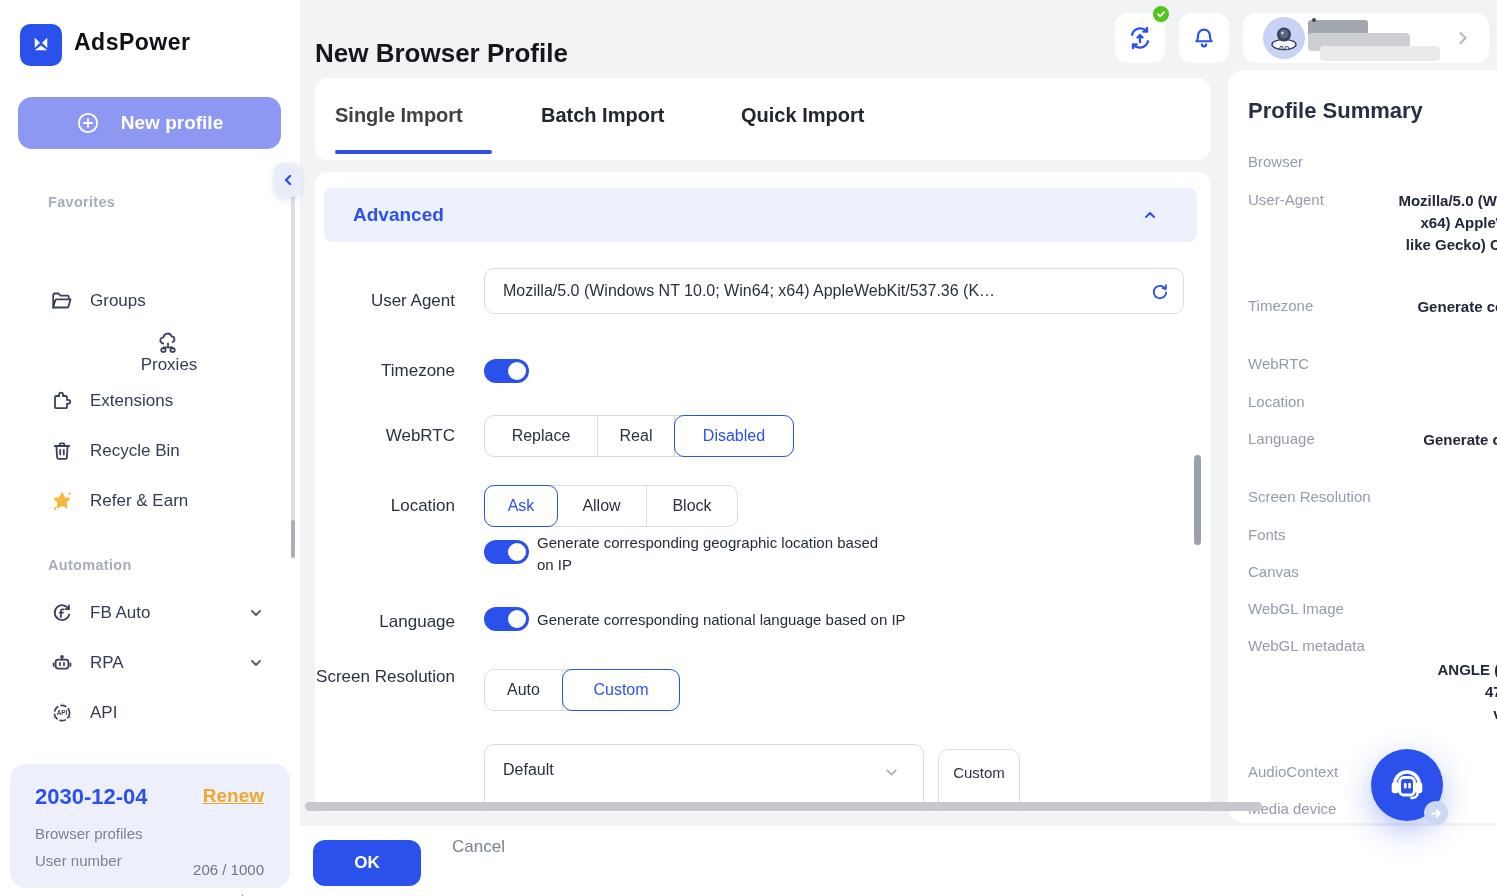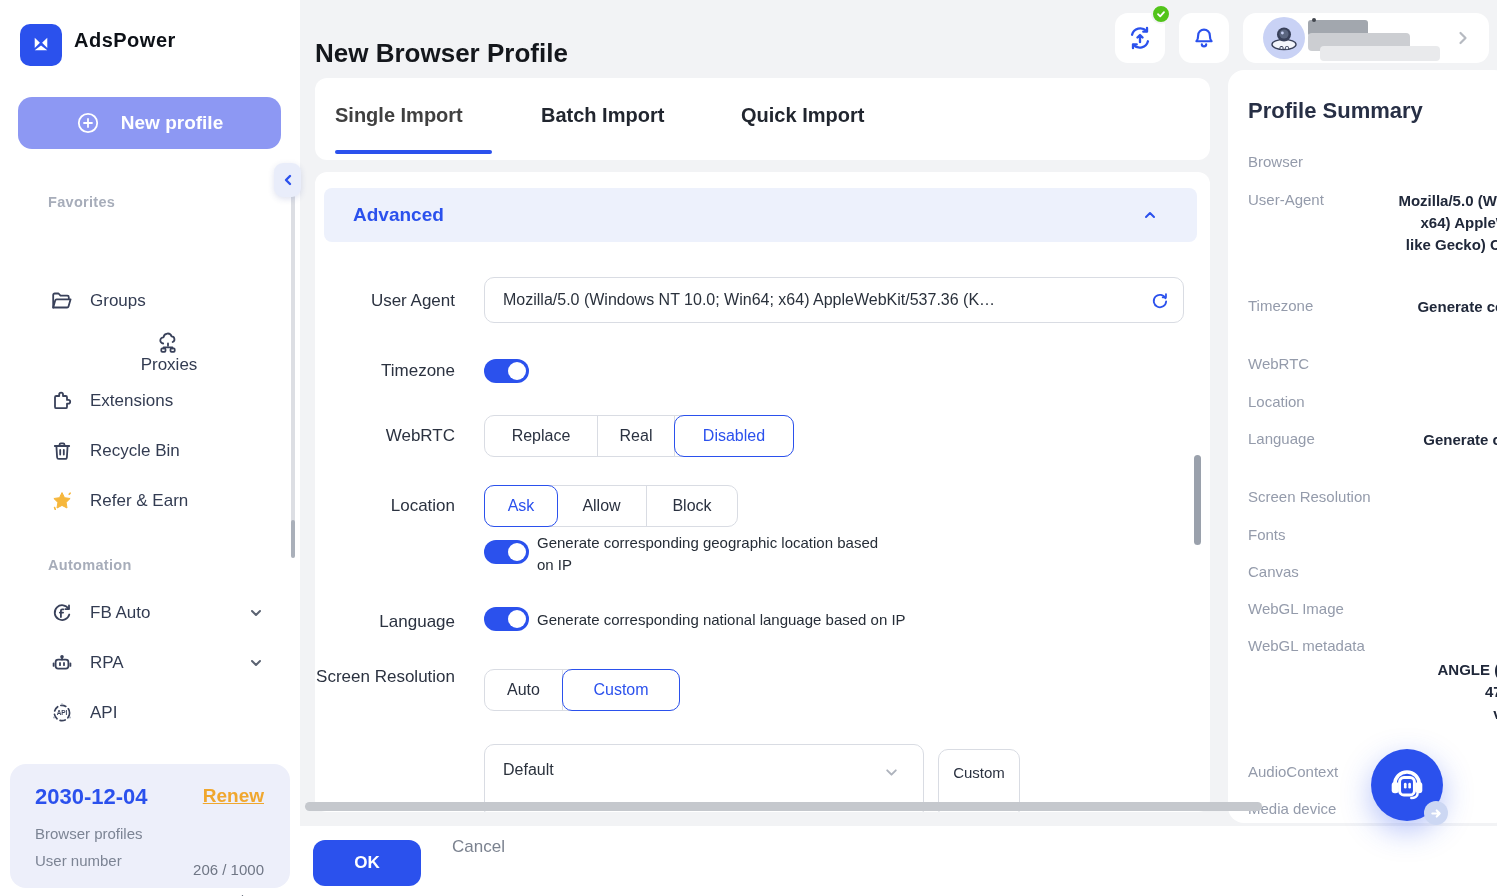--- a/index.html
+++ b/index.html
@@ -2,21 +2,21 @@
 <html><head>
 <meta charset="utf-8">
 <style>
   html,body{margin:0;padding:0;background:#e9eaee;}
   *{box-sizing:border-box;font-family:"Liberation Sans","DejaVu Sans",sans-serif;}
   #app{position:relative;width:1497px;height:896px;background:#f2f3f5;overflow:hidden;}
 
   
   #sidebar{position:absolute;left:0;top:0;width:300px;height:896px;background:#ffffff;z-index:6;}
   .logo-mark{position:absolute;left:20px;top:24px;width:42px;height:42px;border-radius:10px;background:#2b51ed;display:flex;align-items:center;justify-content:center;}
-  .logo-text{position:absolute;left:74px;top:29px;font-size:20px;font-weight:800;color:#0d1117;letter-spacing:.5px;}
+  .logo-text{position:absolute;left:74px;top:29px;font-size:23px;font-weight:800;color:#0d1117;letter-spacing:.5px;}
   .new-profile{position:absolute;left:18px;top:97px;width:263px;height:52px;border-radius:14px;background:#8d98f3;display:flex;align-items:center;justify-content:center;gap:21px;color:#fff;font-size:19px;font-weight:700;cursor:pointer;}
   .collapse-chip{position:absolute;left:274px;top:163px;width:27px;height:34px;border-radius:9px;background:#e9edfa;box-shadow:0 2px 6px rgba(40,60,150,.15);display:flex;align-items:center;justify-content:center;z-index:8;}
   .side-scroll{position:absolute;left:291px;top:188px;width:4px;height:368px;border-radius:2px;background:#dcdee3;}
   .side-scroll-thumb{position:absolute;left:291px;top:520px;width:4px;height:38px;border-radius:2px;background:#aab0ba;}
   .sec-label{position:absolute;left:48px;font-size:14.5px;font-weight:600;color:#a7adba;letter-spacing:.3px;}
   .side-item{position:absolute;left:36px;width:250px;height:40px;display:flex;align-items:center;cursor:pointer;}
   .side-item .ic{width:24px;height:24px;margin-left:14px;flex:0 0 24px;display:flex;align-items:center;justify-content:center;}
   .side-item .lbl{margin-left:16px;font-size:17px;font-weight:500;color:#333c52;}
   .side-item .chev{position:absolute;right:22px;top:12px;}
   .plan-card{position:absolute;left:10px;top:764px;width:280px;height:124px;border-radius:16px;background:#edeffa;}
@@ -41,21 +41,21 @@
   .tab{position:absolute;top:26px;font-size:20px;font-weight:600;color:#21262f;cursor:pointer;}
   .tab.active{color:#404040;font-weight:700;}
   .tab-underline{position:absolute;left:335px;top:150px;width:157px;height:4px;border-radius:2px;background:#2b51ed;}
 
   
   .content-card{position:absolute;left:315px;top:172px;width:895px;height:640px;border-radius:12px;background:#fff;overflow:hidden;}
   .adv-band{position:absolute;left:9px;top:16px;width:873px;height:54px;border-radius:8px;background:#edf1fc;display:flex;align-items:center;cursor:pointer;}
   .adv-band .t{margin-left:29px;font-size:19px;font-weight:600;color:#2b51ed;}
   .adv-band .chev{position:absolute;right:40px;top:20px;}
   .f-label{position:absolute;left:0;width:140px;text-align:right;font-size:17px;font-weight:500;color:#2b3240;line-height:25px;}
-  .ua-input{position:absolute;left:169px;top:105px;width:700px;height:46px;border:1px solid #d9dce3;border-radius:10px;background:#fff;display:flex;align-items:center;cursor:text;}
+  .ua-input{position:absolute;left:169px;top:96px;width:700px;height:46px;border:1px solid #d9dce3;border-radius:10px;background:#fff;display:flex;align-items:center;cursor:text;}
   .ua-input .v{margin-left:18px;font-size:16px;color:#2a313c;white-space:nowrap;overflow:hidden;width:575px;}
   .ua-input .rf{position:absolute;right:13px;top:12px;cursor:pointer;}
   .tgl{position:absolute;width:45px;height:24px;border-radius:12px;background:#2b51ed;cursor:pointer;}
   .tgl::after{content:'';position:absolute;right:3px;top:3px;width:18px;height:18px;border-radius:50%;background:#fff;}
   .tgl-text{position:absolute;left:222px;font-size:15px;color:#262d37;line-height:22px;}
   .seg{position:absolute;display:flex;border:1px solid #d9dce3;border-radius:10px;background:#fff;height:42px;}
   .seg .opt{display:flex;align-items:center;justify-content:center;font-size:16px;font-weight:500;color:#2a3140;border-right:1px solid #d9dce3;cursor:pointer;}
   .seg .opt:last-child{border-right:none;}
   .seg .opt.sel{color:#2b51ed;border:1.5px solid #2b51ed !important;border-radius:10px;margin:-1px;position:relative;z-index:2;background:#fff;}
   .select-box{position:absolute;left:169px;top:572px;width:440px;height:76px;border:1px solid #d9dce3;border-radius:10px;background:#fff;cursor:pointer;}

